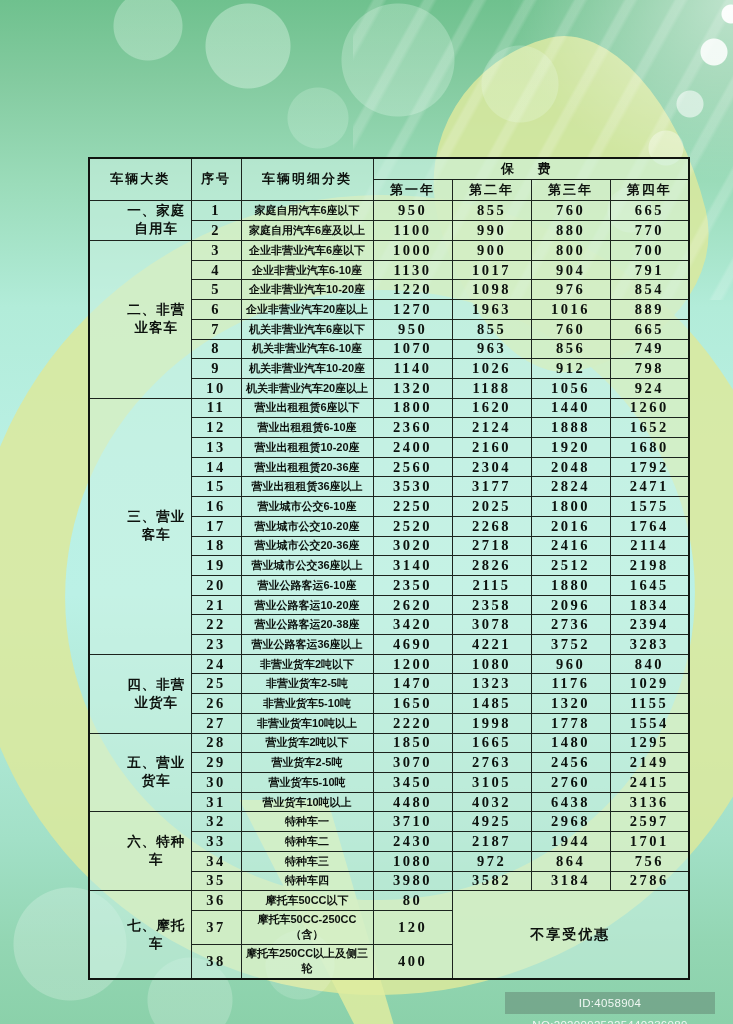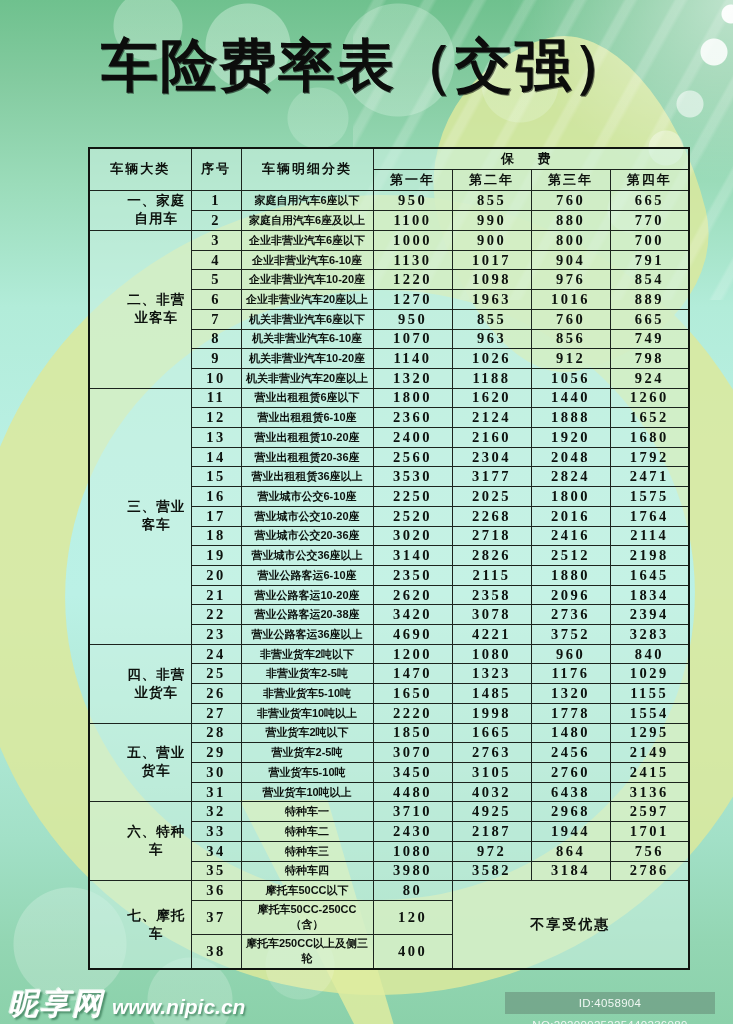--- a/index.html
+++ b/index.html
@@ -60,21 +60,21 @@
     clip-path:polygon(18% 0, 58% 0, 88% 100%, 70% 100%);
   }
   .title{
     position:absolute;left:0;top:28px;width:733px;margin:0;
     text-align:center;
     font-size:57px;font-weight:900;letter-spacing:2px;color:#0c0d0c;
     font-family:"DejaVu Sans","Liberation Sans",sans-serif;
     text-shadow:1px 1px 0 rgba(0,0,0,0.55);
   }
   table.rate-table{
-    position:absolute;left:88px;top:147px;width:600px;height:823px;
+    position:absolute;left:88px;top:157px;width:600px;height:823px;
     border-collapse:collapse;table-layout:fixed;
     border:2px solid #101510;
   }
   .rate-table th,.rate-table td{
     border:1px solid #1c241e;
     background:rgba(205,243,227,0.55);
     padding:0;text-align:center;vertical-align:middle;
     color:#0d120e;overflow:hidden;
   }
   .rate-table thead tr{height:21px;}
@@ -112,21 +112,20 @@
 <div class="page">
 
   <div class="backdrop">
     <div class="ring"></div>
     <div class="leaf"></div>
     <div class="tail"></div>
     <div class="rays"></div>
     <div class="bokeh"></div>
   </div>
 
-  <h1 class="title">车险费率表（交强）</h1>
 
   <table class="rate-table">
     <colgroup>
       <col style="width:102px">
         <col style="width:50px">
         <col style="width:132px">
       <col style="width:79px">
         <col style="width:79px">
         <col style="width:79px">
         <col style="width:79px">
@@ -445,20 +444,16 @@
           <td class="num">120</td>
         </tr>
         <tr>
           <td class="num">38</td>
           <td class="detail">摩托车250CC以上及侧三轮</td>
           <td class="num">400</td>
         </tr>
       </tbody>
   </table>
 
-  <div class="watermark">
-    <span class="wm-logo">昵享网</span>
-    <span class="wm-url">www.nipic.cn</span>
-  </div>
 
   <div class="id-badge">ID:4058904 NO:20200925225440236089</div>
 
 </div>
 
 </body></html>

